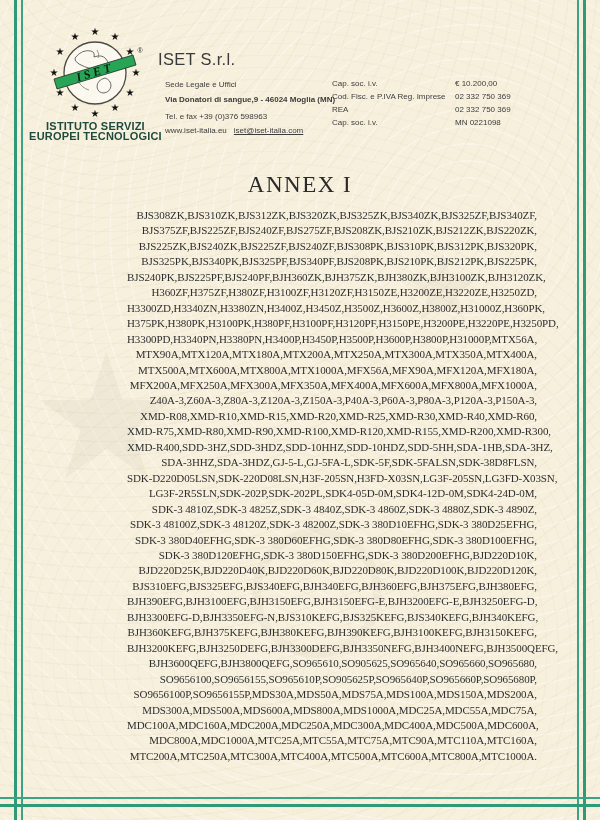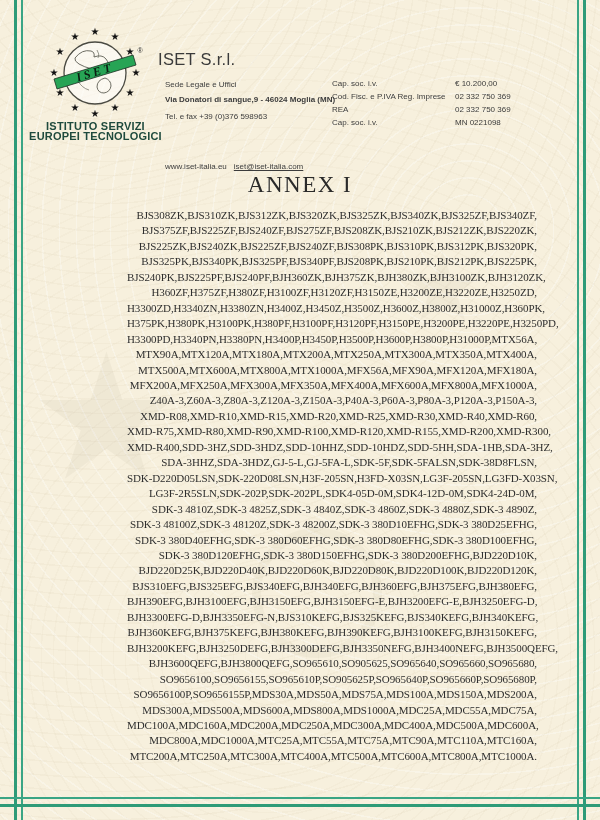--- a/index.html
+++ b/index.html
@@ -36,21 +36,21 @@
   .logo-caption{
     position:absolute;left:18px;top:121px;width:155px;
     text-align:center;font-weight:bold;font-size:11px;line-height:10px;
     color:#1f4a3d;letter-spacing:.2px;
   }
   .company-name{
     position:absolute;left:158px;top:50px;
     font-size:16.5px;color:#3a3a3a;letter-spacing:.3px;font-weight:normal;margin:0;
   }
   .addr{position:absolute;left:165px;font-size:8px;color:#3c3c3c;white-space:nowrap;}
-  .addr-1{top:80px;} .addr-2{top:95px;font-weight:bold;} .addr-3{top:112px;} .addr-4{top:126px;margin-top:36px;}
+  .addr-1{top:80px;} .addr-2{top:95px;font-weight:bold;} .addr-3{top:112px;} .addr-4{top:126px;}
   .addr a{color:#3c3c3c;text-decoration:none;}
   .addr .email{text-decoration:underline;margin-left:7px;}
   .reg-label{position:absolute;left:332px;font-size:8px;color:#3c3c3c;white-space:nowrap;}
   .reg-value{position:absolute;left:455px;font-size:8px;color:#3c3c3c;white-space:nowrap;}
   .reg-r1{top:79px;} .reg-r2{top:92px;} .reg-r3{top:105px;} .reg-r4{top:118px;}
 
   
   .annex-title{
     position:absolute;left:0;top:172px;width:600px;margin:0;
     text-align:center;

